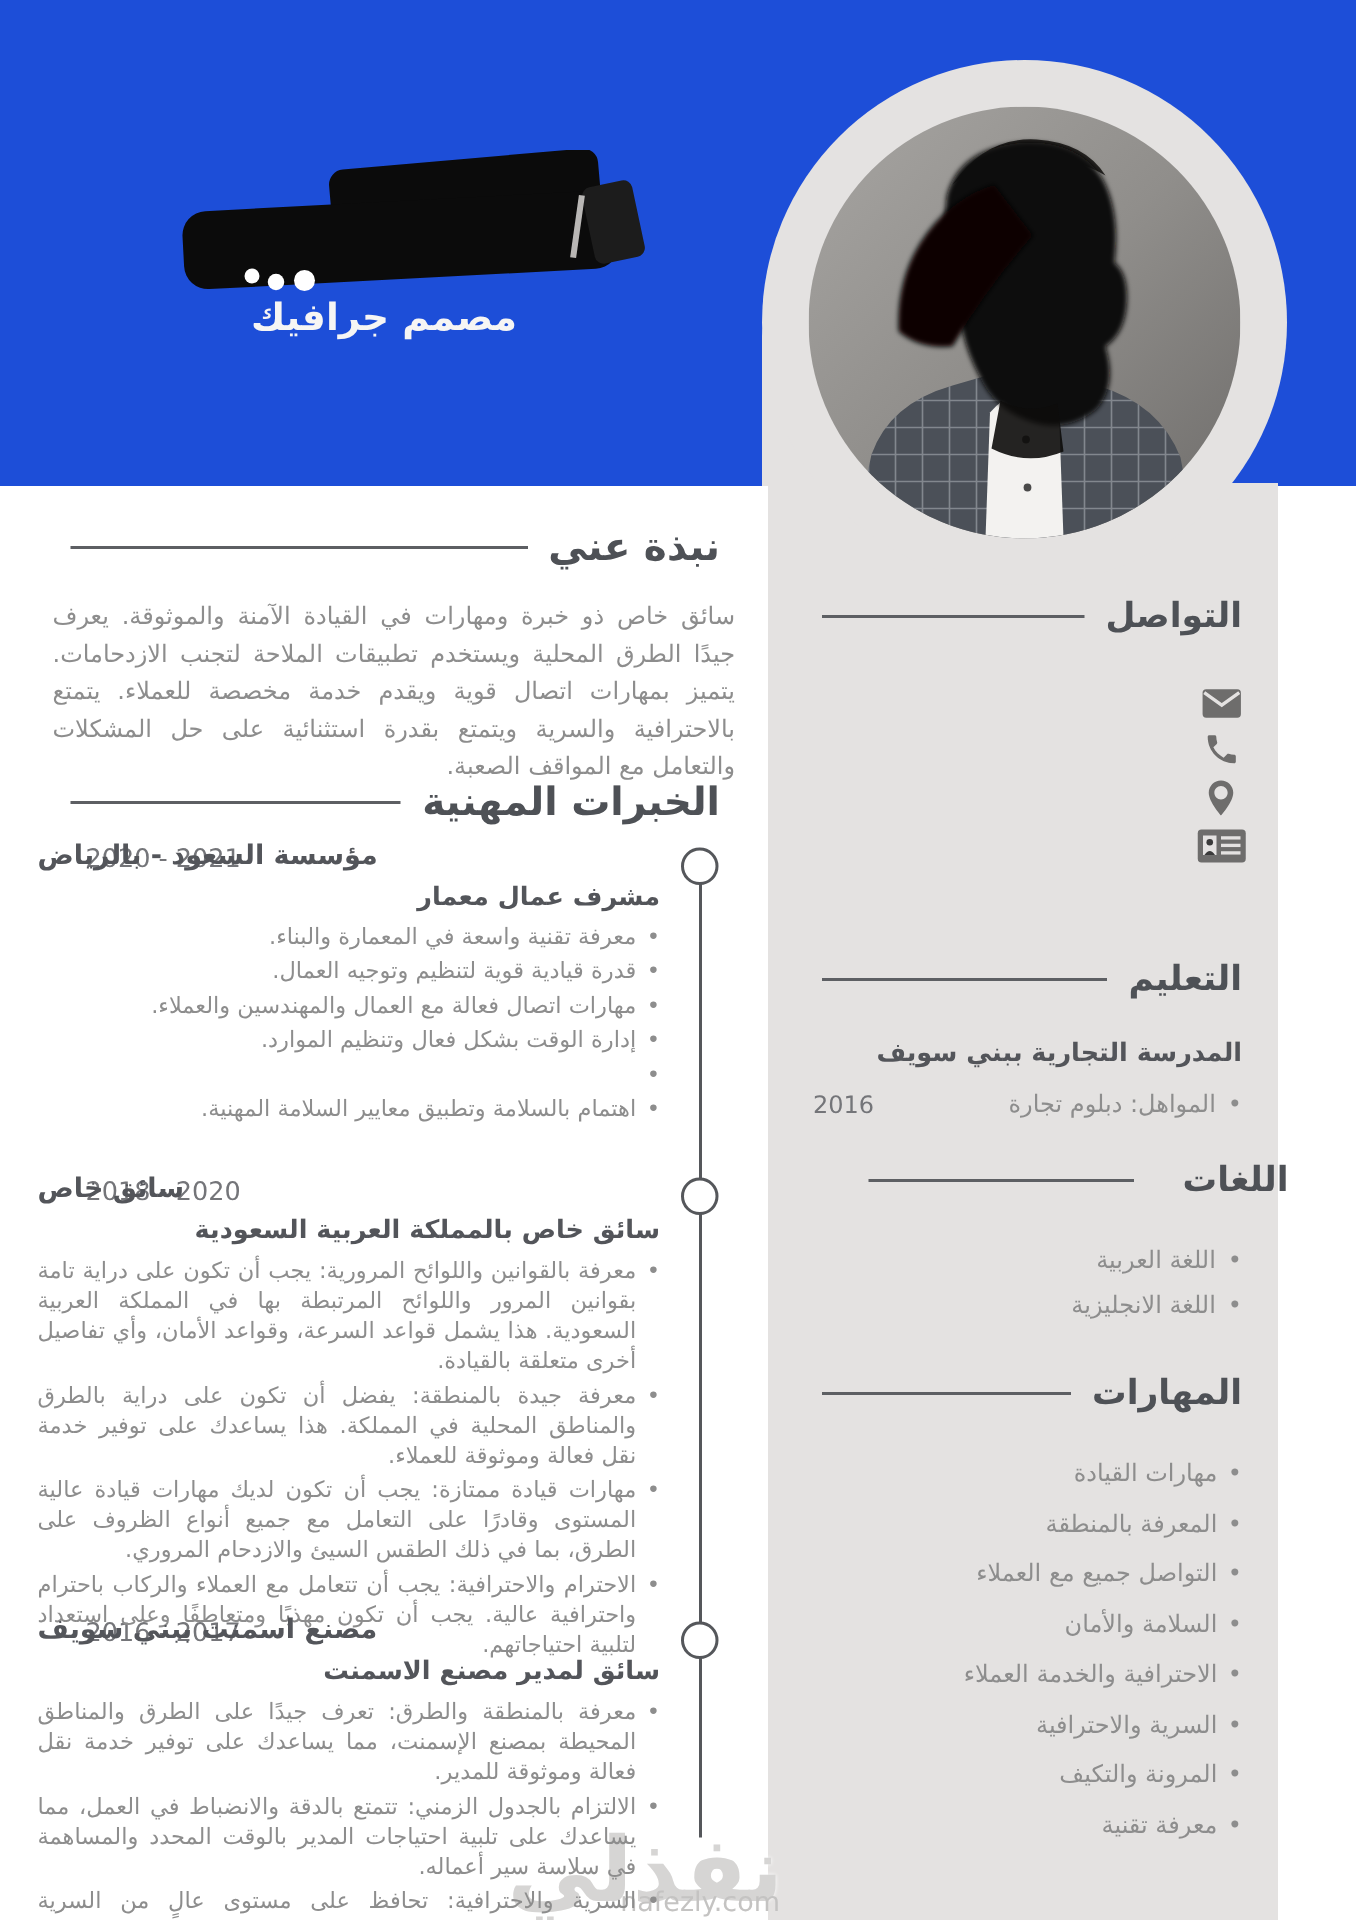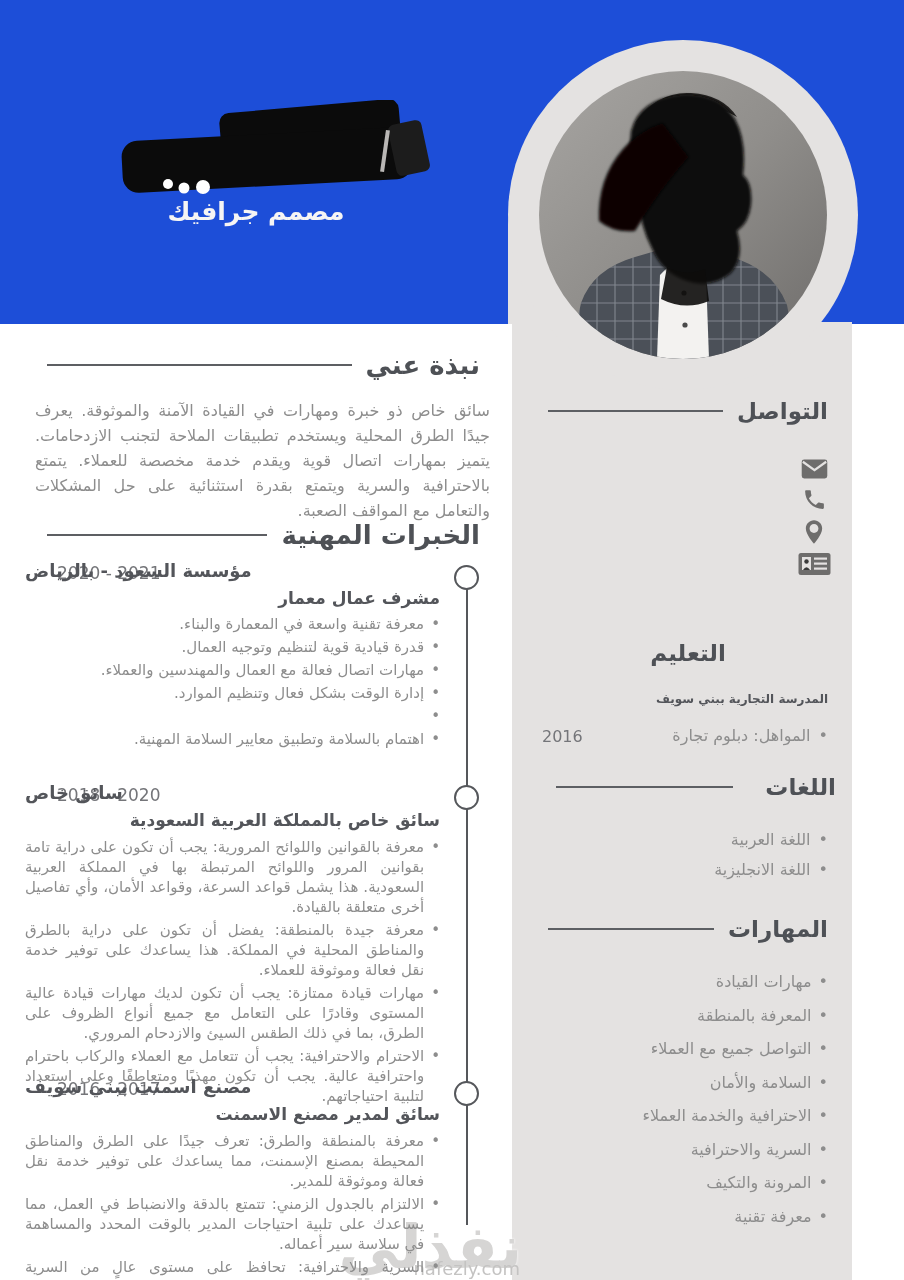--- a/index.html
+++ b/index.html
@@ -40,28 +40,28 @@
   .bullet{display:flex;gap:7px;font-size:15px;line-height:20px;color:#8D8D8D;margin-bottom:3px;text-align:justify;}
   .entry1 .bullet{line-height:19px;margin-bottom:4px;text-align:right;}
   .bullet .dot{flex:0 0 auto;}
   .date{position:absolute;left:57px;font-size:17px;color:#747579;direction:ltr;}
   .date1{top:563px;} .date2{top:785px;} .date3{top:1079px;}
   
   .h-contact{position:absolute;left:548px;width:280px;top:398px;}
   .contact-icons{position:absolute;left:797px;top:459px;width:34px;display:flex;flex-direction:column;
         align-items:center;z-index:4;}
   .contact-icons svg{display:block;}
-  .h-edu{position:absolute;left:548px;width:280px;top:640px;flex-direction:column;}
-  .edu-school{position:absolute;left:548px;right:76px;top:692px;font-size:12px;font-weight:bold;
+  .h-edu{position:absolute;left:548px;width:280px;top:640px;}
+  .edu-school{position:absolute;left:548px;right:76px;top:692px;font-size:17px;font-weight:bold;
         color:#53555A;text-align:right;}
   .side-row{position:absolute;left:548px;right:76px;display:flex;gap:8px;direction:rtl;
         font-size:16px;line-height:20px;color:#8D8D8D;}
   .edu-row{top:726px;}
   .edu-year{position:absolute;left:542px;top:727px;font-size:16px;color:#747579;direction:ltr;}
-  .h-lang{position:absolute;left:556px;width:280px;top:774px;gap:32px;}
+  .h-lang{position:absolute;left:579px;width:280px;top:774px;gap:32px;}
   .lang-0{top:830px;} .lang-1{top:860px;}
   .h-skills{position:absolute;left:548px;width:280px;top:916px;}
   .skills-list{position:absolute;left:548px;right:76px;top:972px;}
   .skills-list .bullet{font-size:16px;line-height:20px;margin-bottom:13.5px;text-align:right;}
   
   .wm-big{position:absolute;right:382px;top:1212px;font-size:60px;font-weight:bold;color:#D6D5D4;
         z-index:3;text-shadow:0 0 3px #ffffff;}
   .wm-small{position:absolute;right:384px;top:1258px;font-size:18px;color:#C4C3C2;direction:ltr;z-index:3;}
 </style>
 </head>

